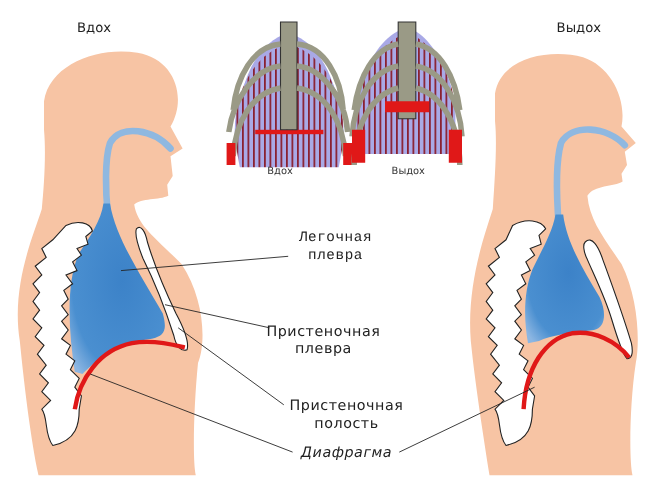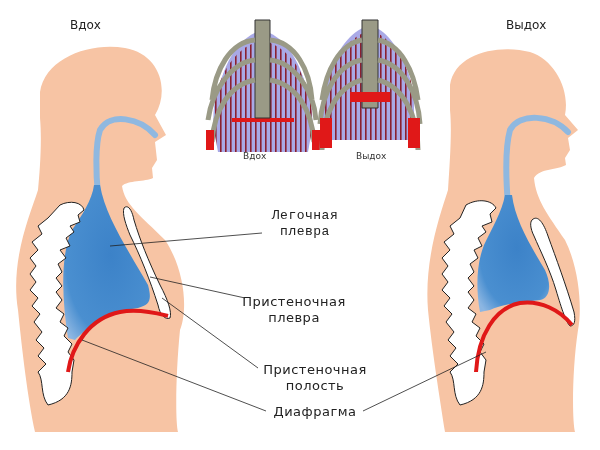--- a/index.html
+++ b/index.html
@@ -79,13 +79,13 @@
   <div>плевра</div>
 </div>
 <div class="lbl" style="left:229px;top:294px;width:130px;">
   <div>Пристеночная</div>
   <div>плевра</div>
 </div>
 <div class="lbl" style="left:255px;top:362px;width:120px;">
   <div>Пристеночная</div>
   <div>полость</div>
 </div>
-<div class="lbl" style="left:265px;top:404px;width:100px;">Диафрагма</div>
+<div class="lbl" style="left:265px;top:404px;width:100px;font-style:italic;">Диафрагма</div>
 
 </body></html>

